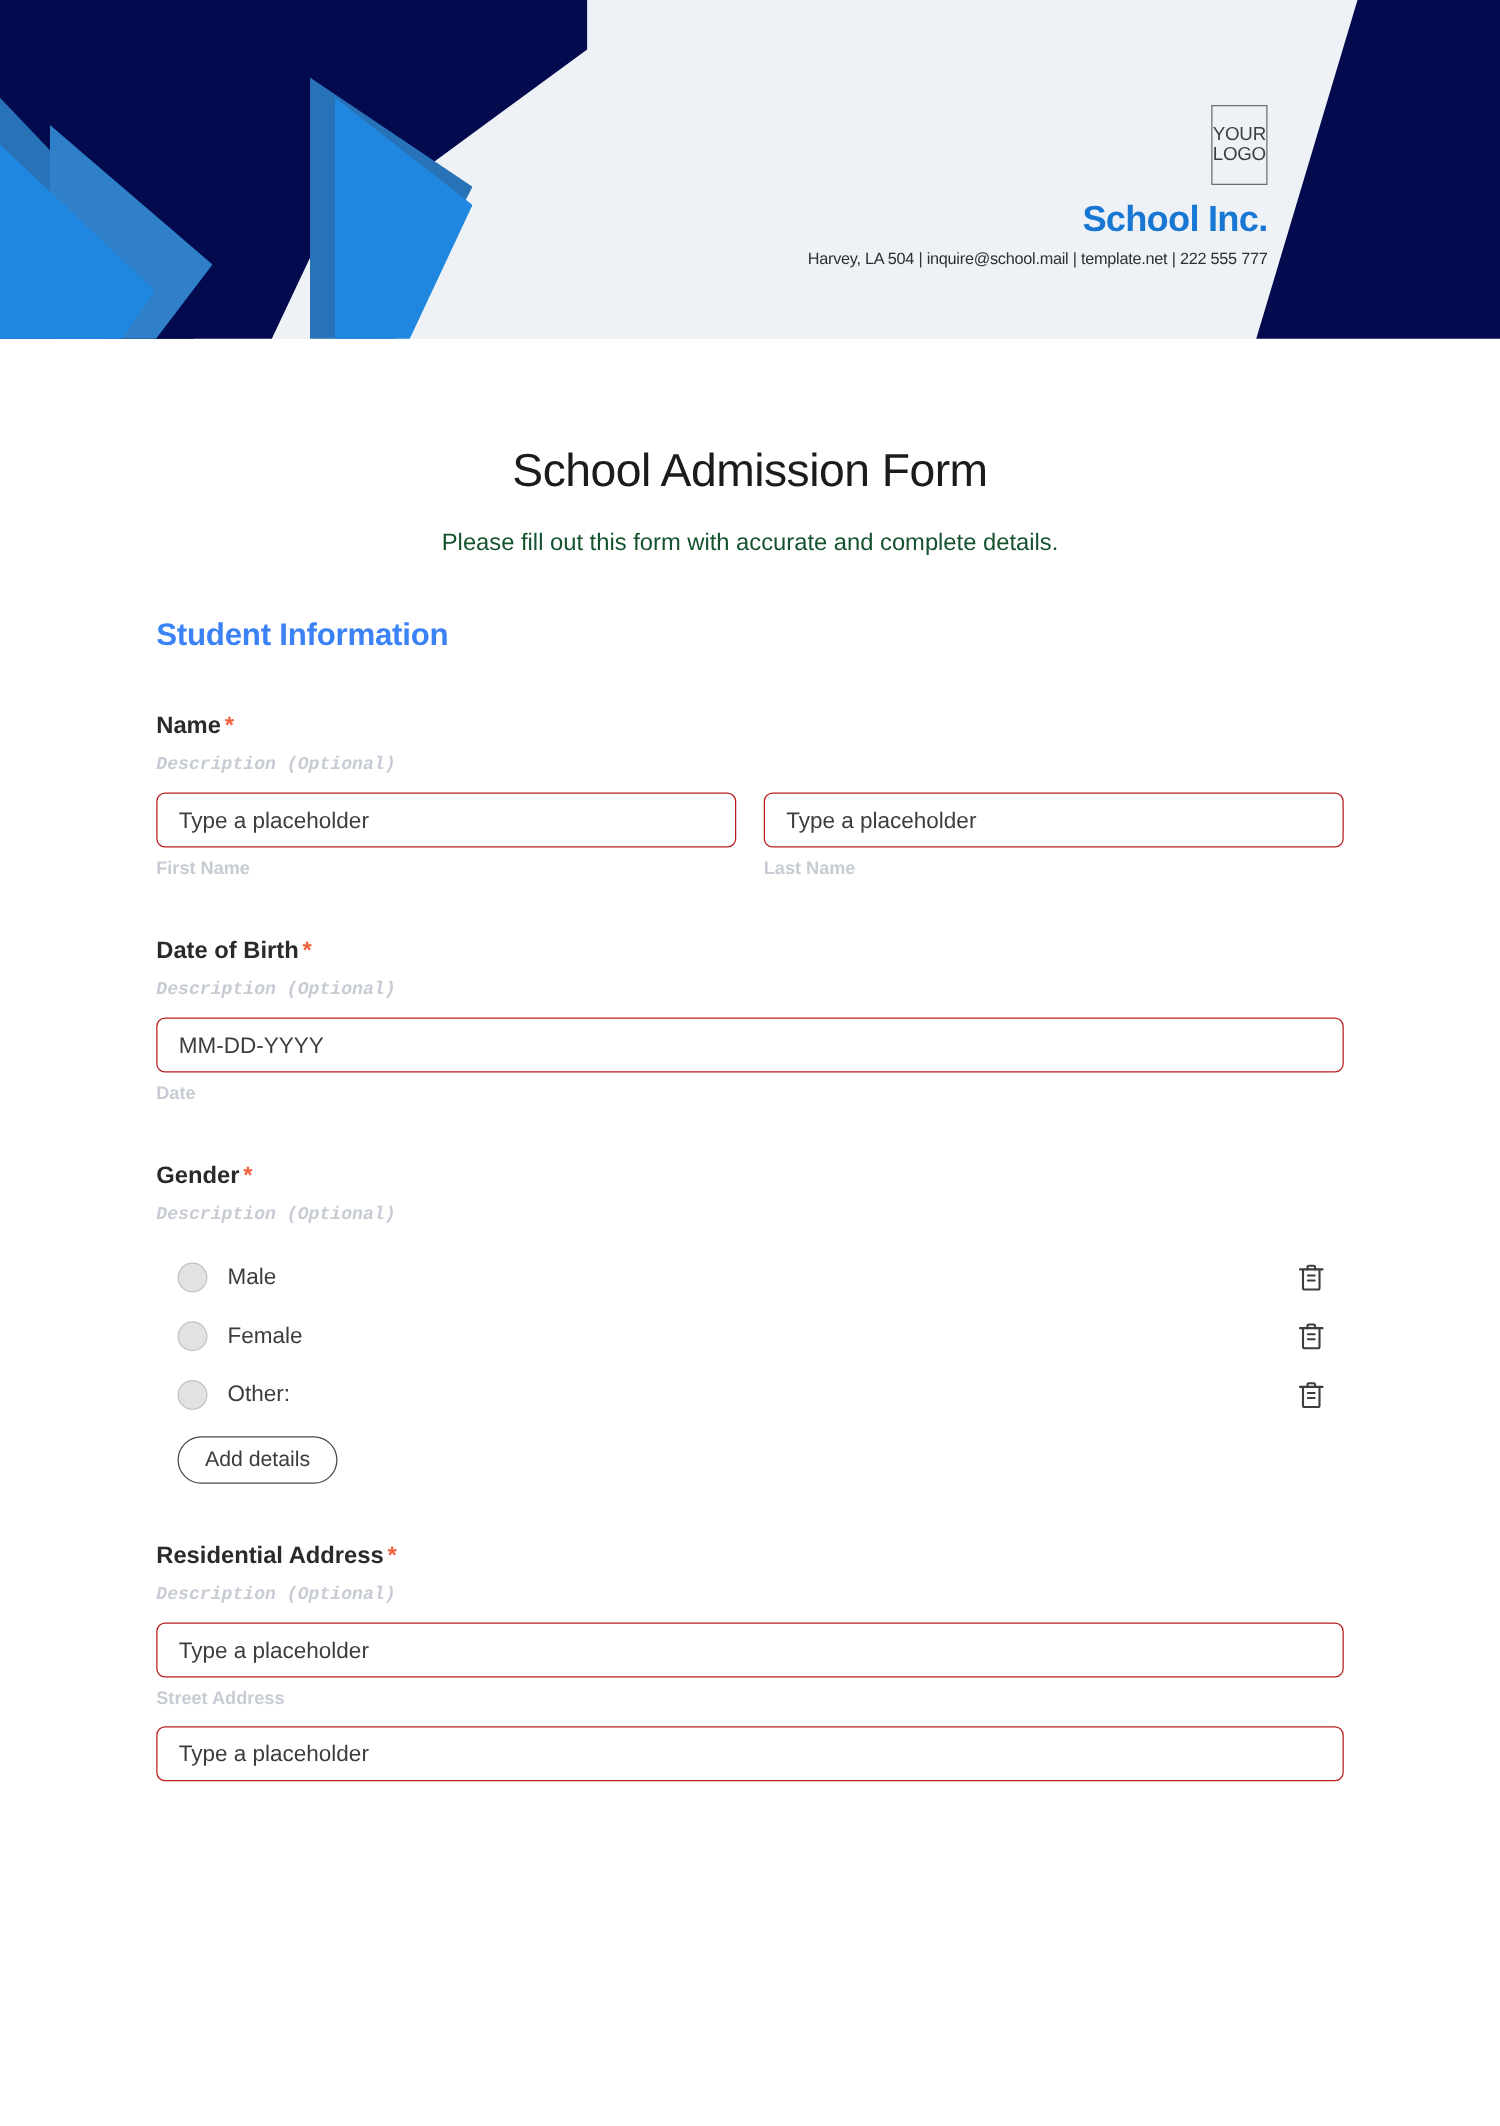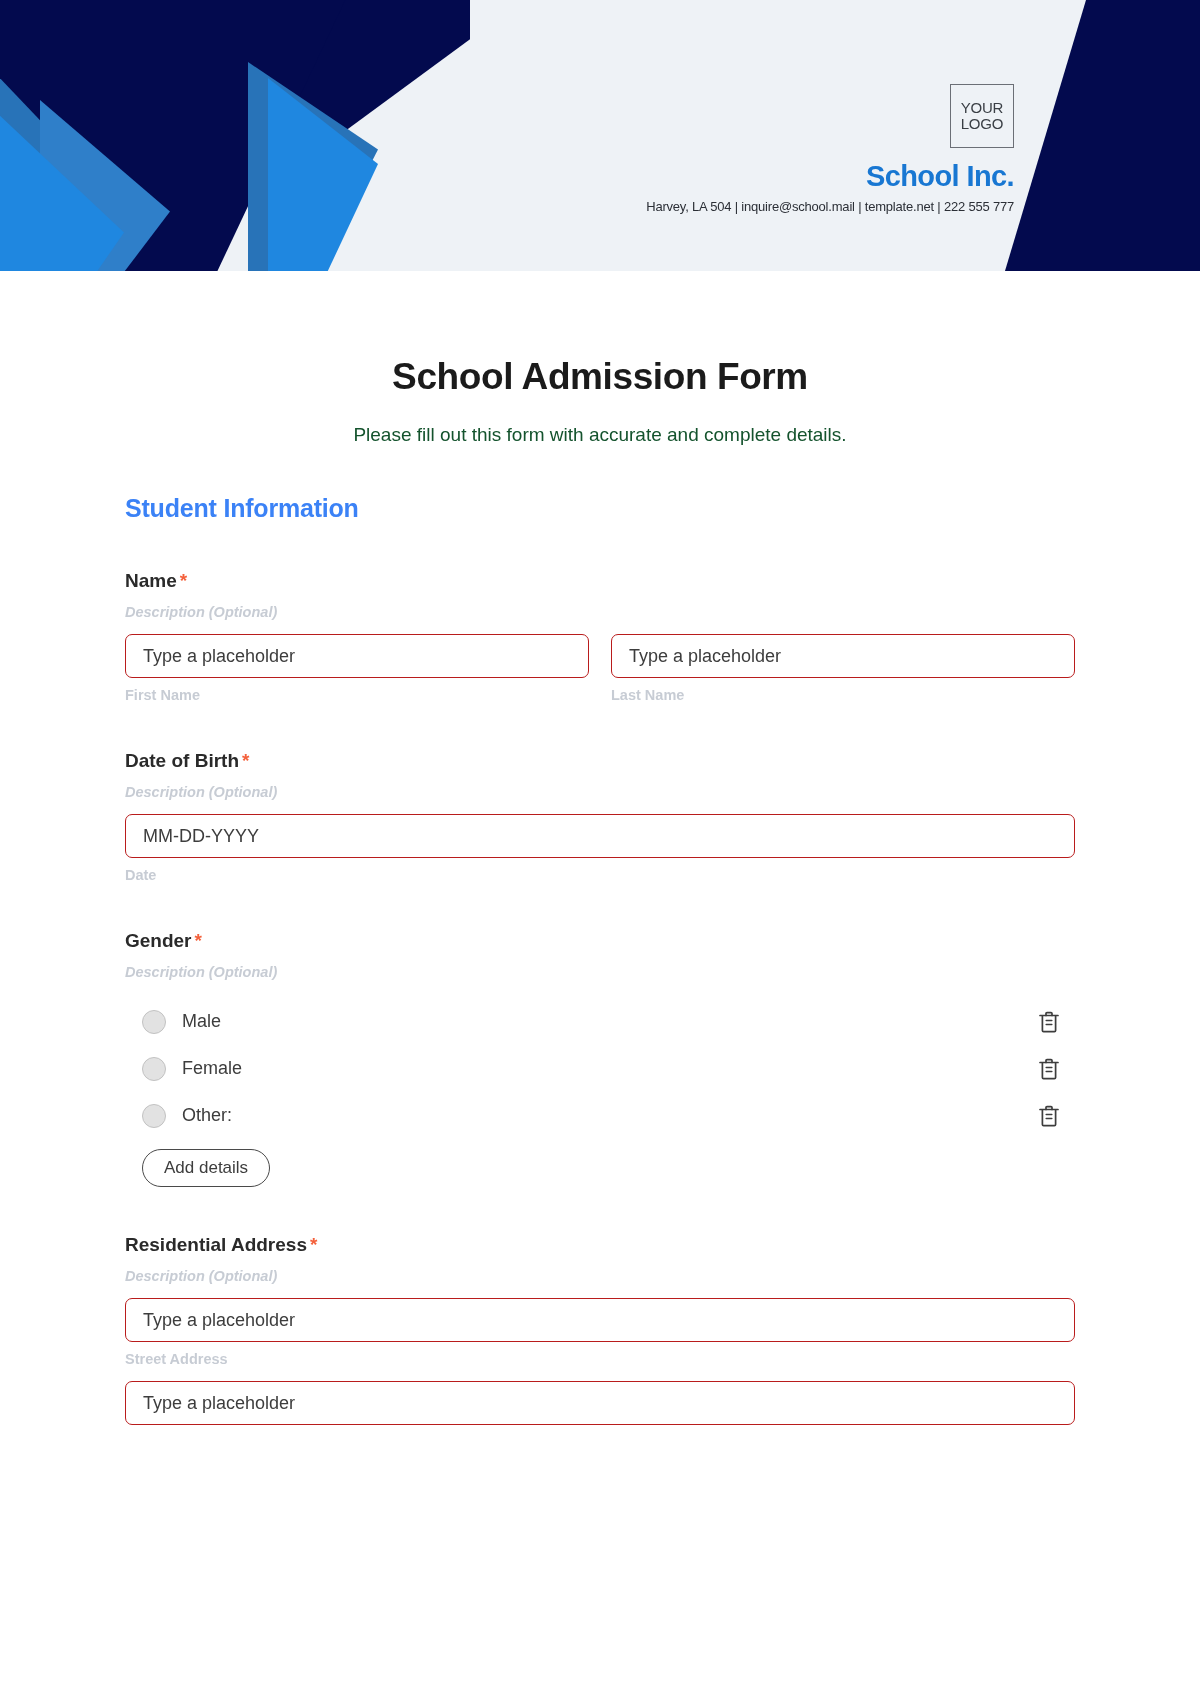--- a/index.html
+++ b/index.html
@@ -86,21 +86,21 @@
     clip-path: polygon(42% 0, 100% 0, 100% 100%, 0 100%);
   }
 
   .hdr-brand {
     position: absolute;
     right: 186px;
     top: 84px;
     text-align: right;
   }
   .logo-box {
-    width: 64px;
+    width: 45px;
     height: 64px;
     border: 1px solid #6b6f76;
     margin-left: auto;
     display: flex;
     flex-direction: column;
     align-items: center;
     justify-content: center;
     line-height: 1.08;
     font-size: 15px;
     color: #3a3f45;
@@ -124,21 +124,21 @@
   }
 
   
   .body-wrap {
     padding: 0 125px;
   }
   .form-title {
     margin-top: 85px;
     text-align: center;
     font-size: 37px;
-    font-weight: bold;
+    font-weight: normal;
     color: #1b1b1b;
     letter-spacing: -0.4px;
   }
   .form-subtitle {
     margin-top: 26px;
     text-align: center;
     font-size: 19px;
     color: #14532d;
   }
   .section-title {
@@ -160,20 +160,21 @@
     font-weight: bold;
     font-size: 19px;
     margin-left: 3px;
   }
   .field-desc {
     margin-top: 12px;
     font-size: 14.5px;
     font-style: italic;
     font-weight: bold;
     color: #c7ccd4;
+    font-family: Liberation Mono, monospace;
   }
 
   .row-2 {
     display: flex;
     gap: 22px;
     margin-top: 14px;
   }
   .col { flex: 1; }
 
   .inp {

